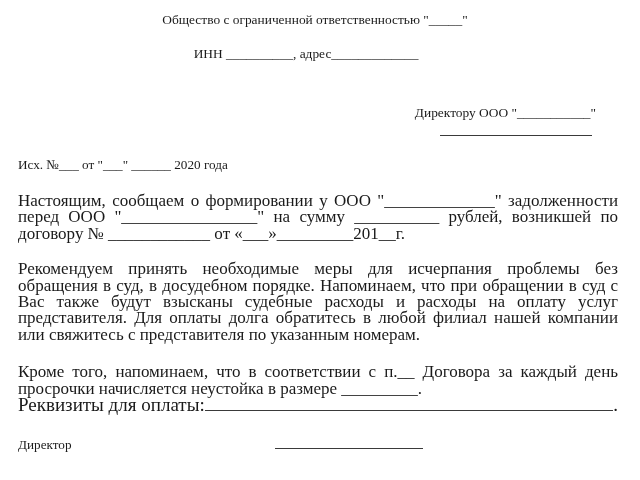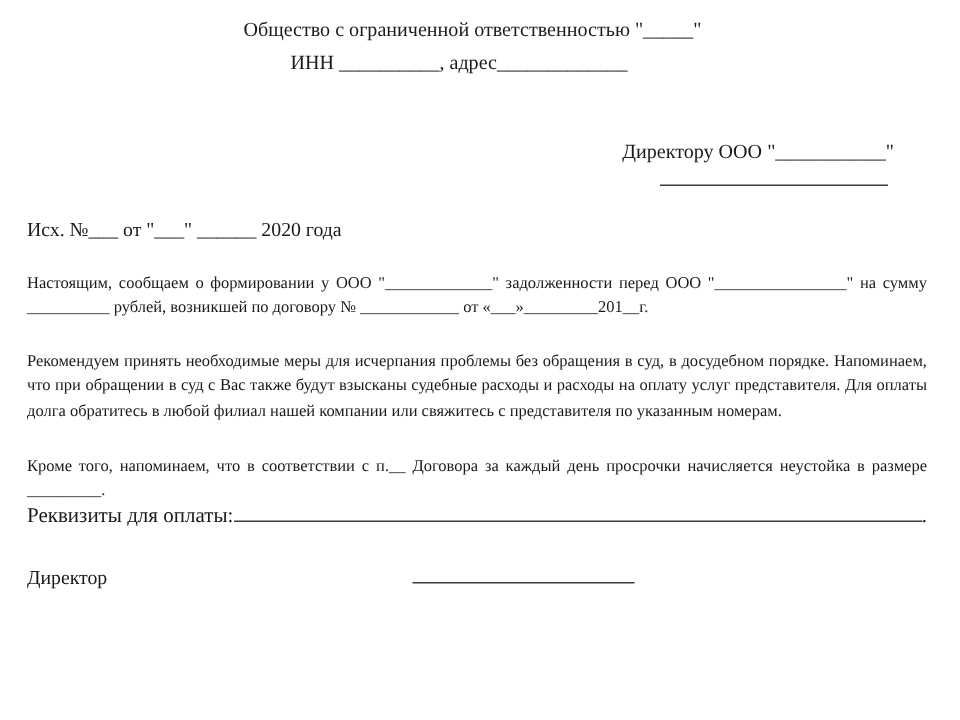--- a/index.html
+++ b/index.html
@@ -33,21 +33,21 @@
     text-align: center;
     font-size: 13.4px;
     line-height: 16px;
     white-space: pre;
   }
   .hdr-title {
     margin-top: 2px;
     padding-right: 6px;
   }
   .hdr-inn {
-    margin-top: 6px;
+    margin-top: 18px;
     padding-right: 24px;
   }
   .addressee {
     margin-top: 43px;
     text-align: right;
     font-size: 13.4px;
     line-height: 16px;
     white-space: pre;
     padding-right: 22px;
   }
@@ -60,31 +60,31 @@
     border-top: 1px solid #3a3a3a;
   }
   .outgoing {
     margin-top: 21px;
     font-size: 13.2px;
     line-height: 16px;
     white-space: pre;
   }
   .para {
     margin-top: 17px;
-    font-size: 11px;
+    font-size: 17px;
     line-height: 16.4px;
     text-align: justify;
     text-justify: inter-word;
   }
   .para.p1 { margin-top: 20px; }
   .para.p2 { margin-top: 19px; }
   .para.p3 { margin-top: 21px; font-family: Liberation Serif, serif; }
   .para.p4 { margin-top: 21px; }
   .req-line {
-    font-size: 14px;
+    font-size: 19px;
     line-height: 16.4px;
     white-space: nowrap;
     display: flex;
     align-items: baseline;
   }
   .req-fill {
     flex: 1 1 auto;
     border-bottom: 1px solid #3a3a3a;
     height: 11px;
     margin: 0 0 1px 0;

